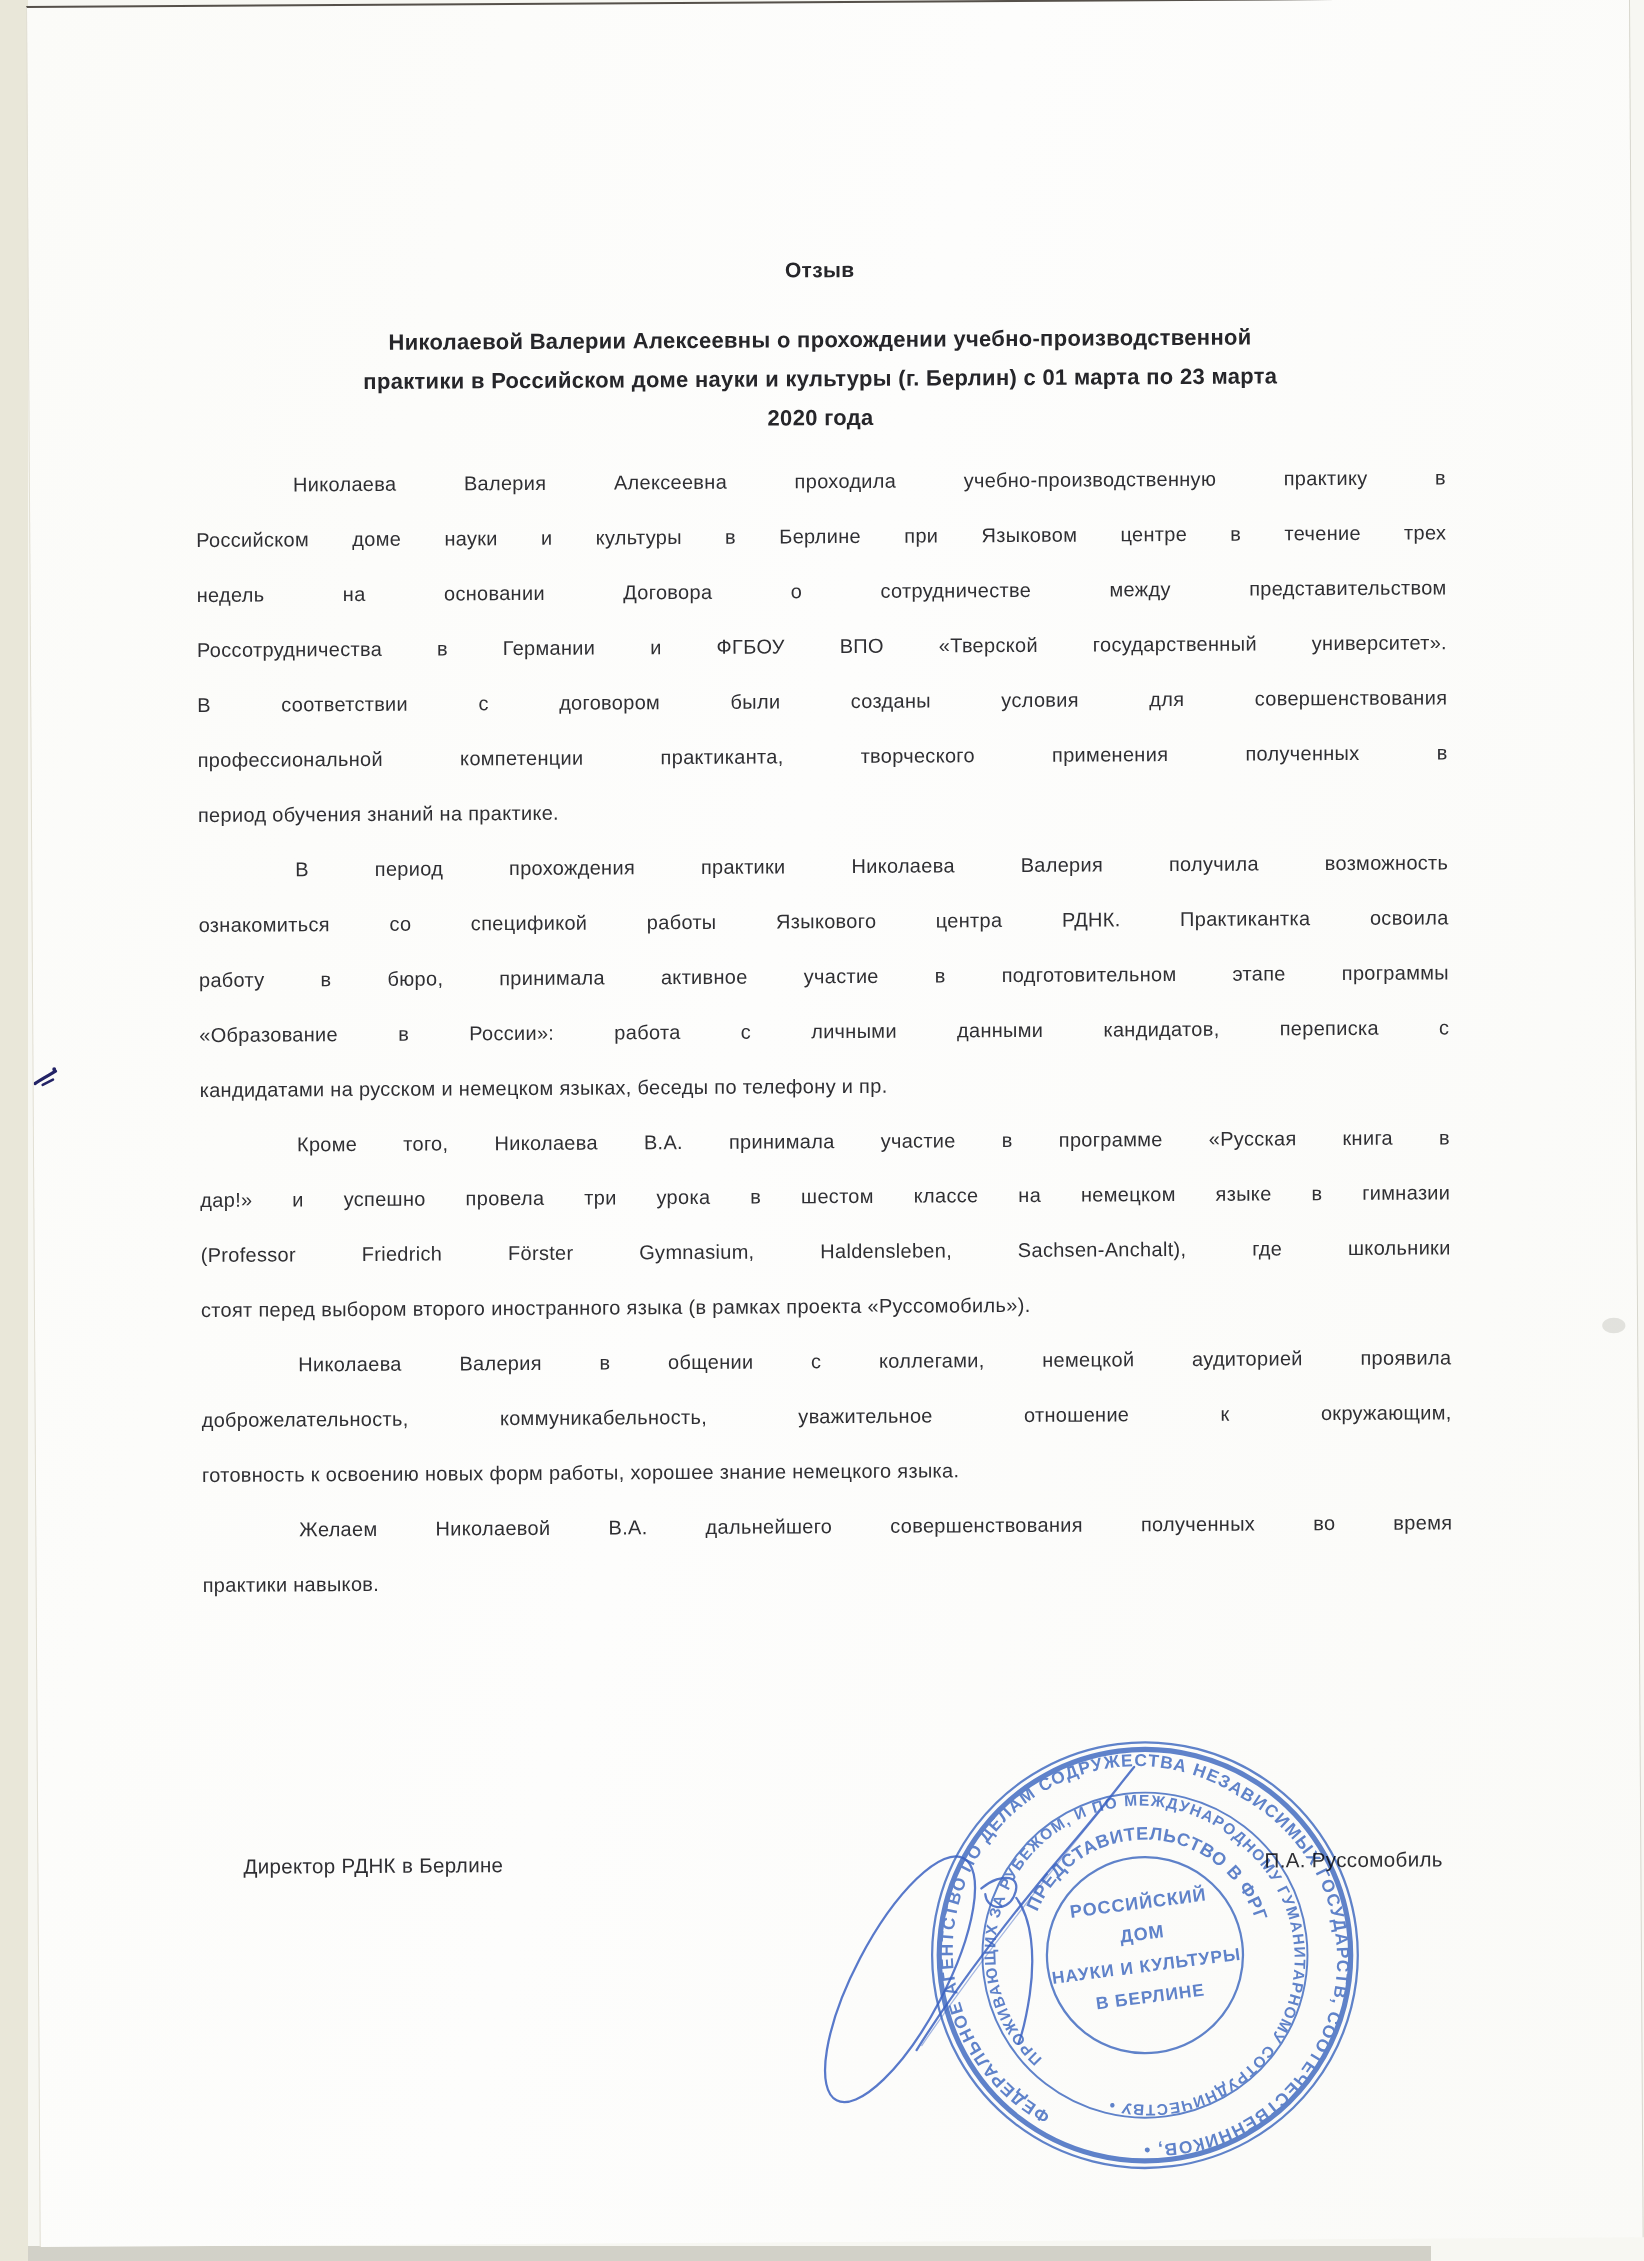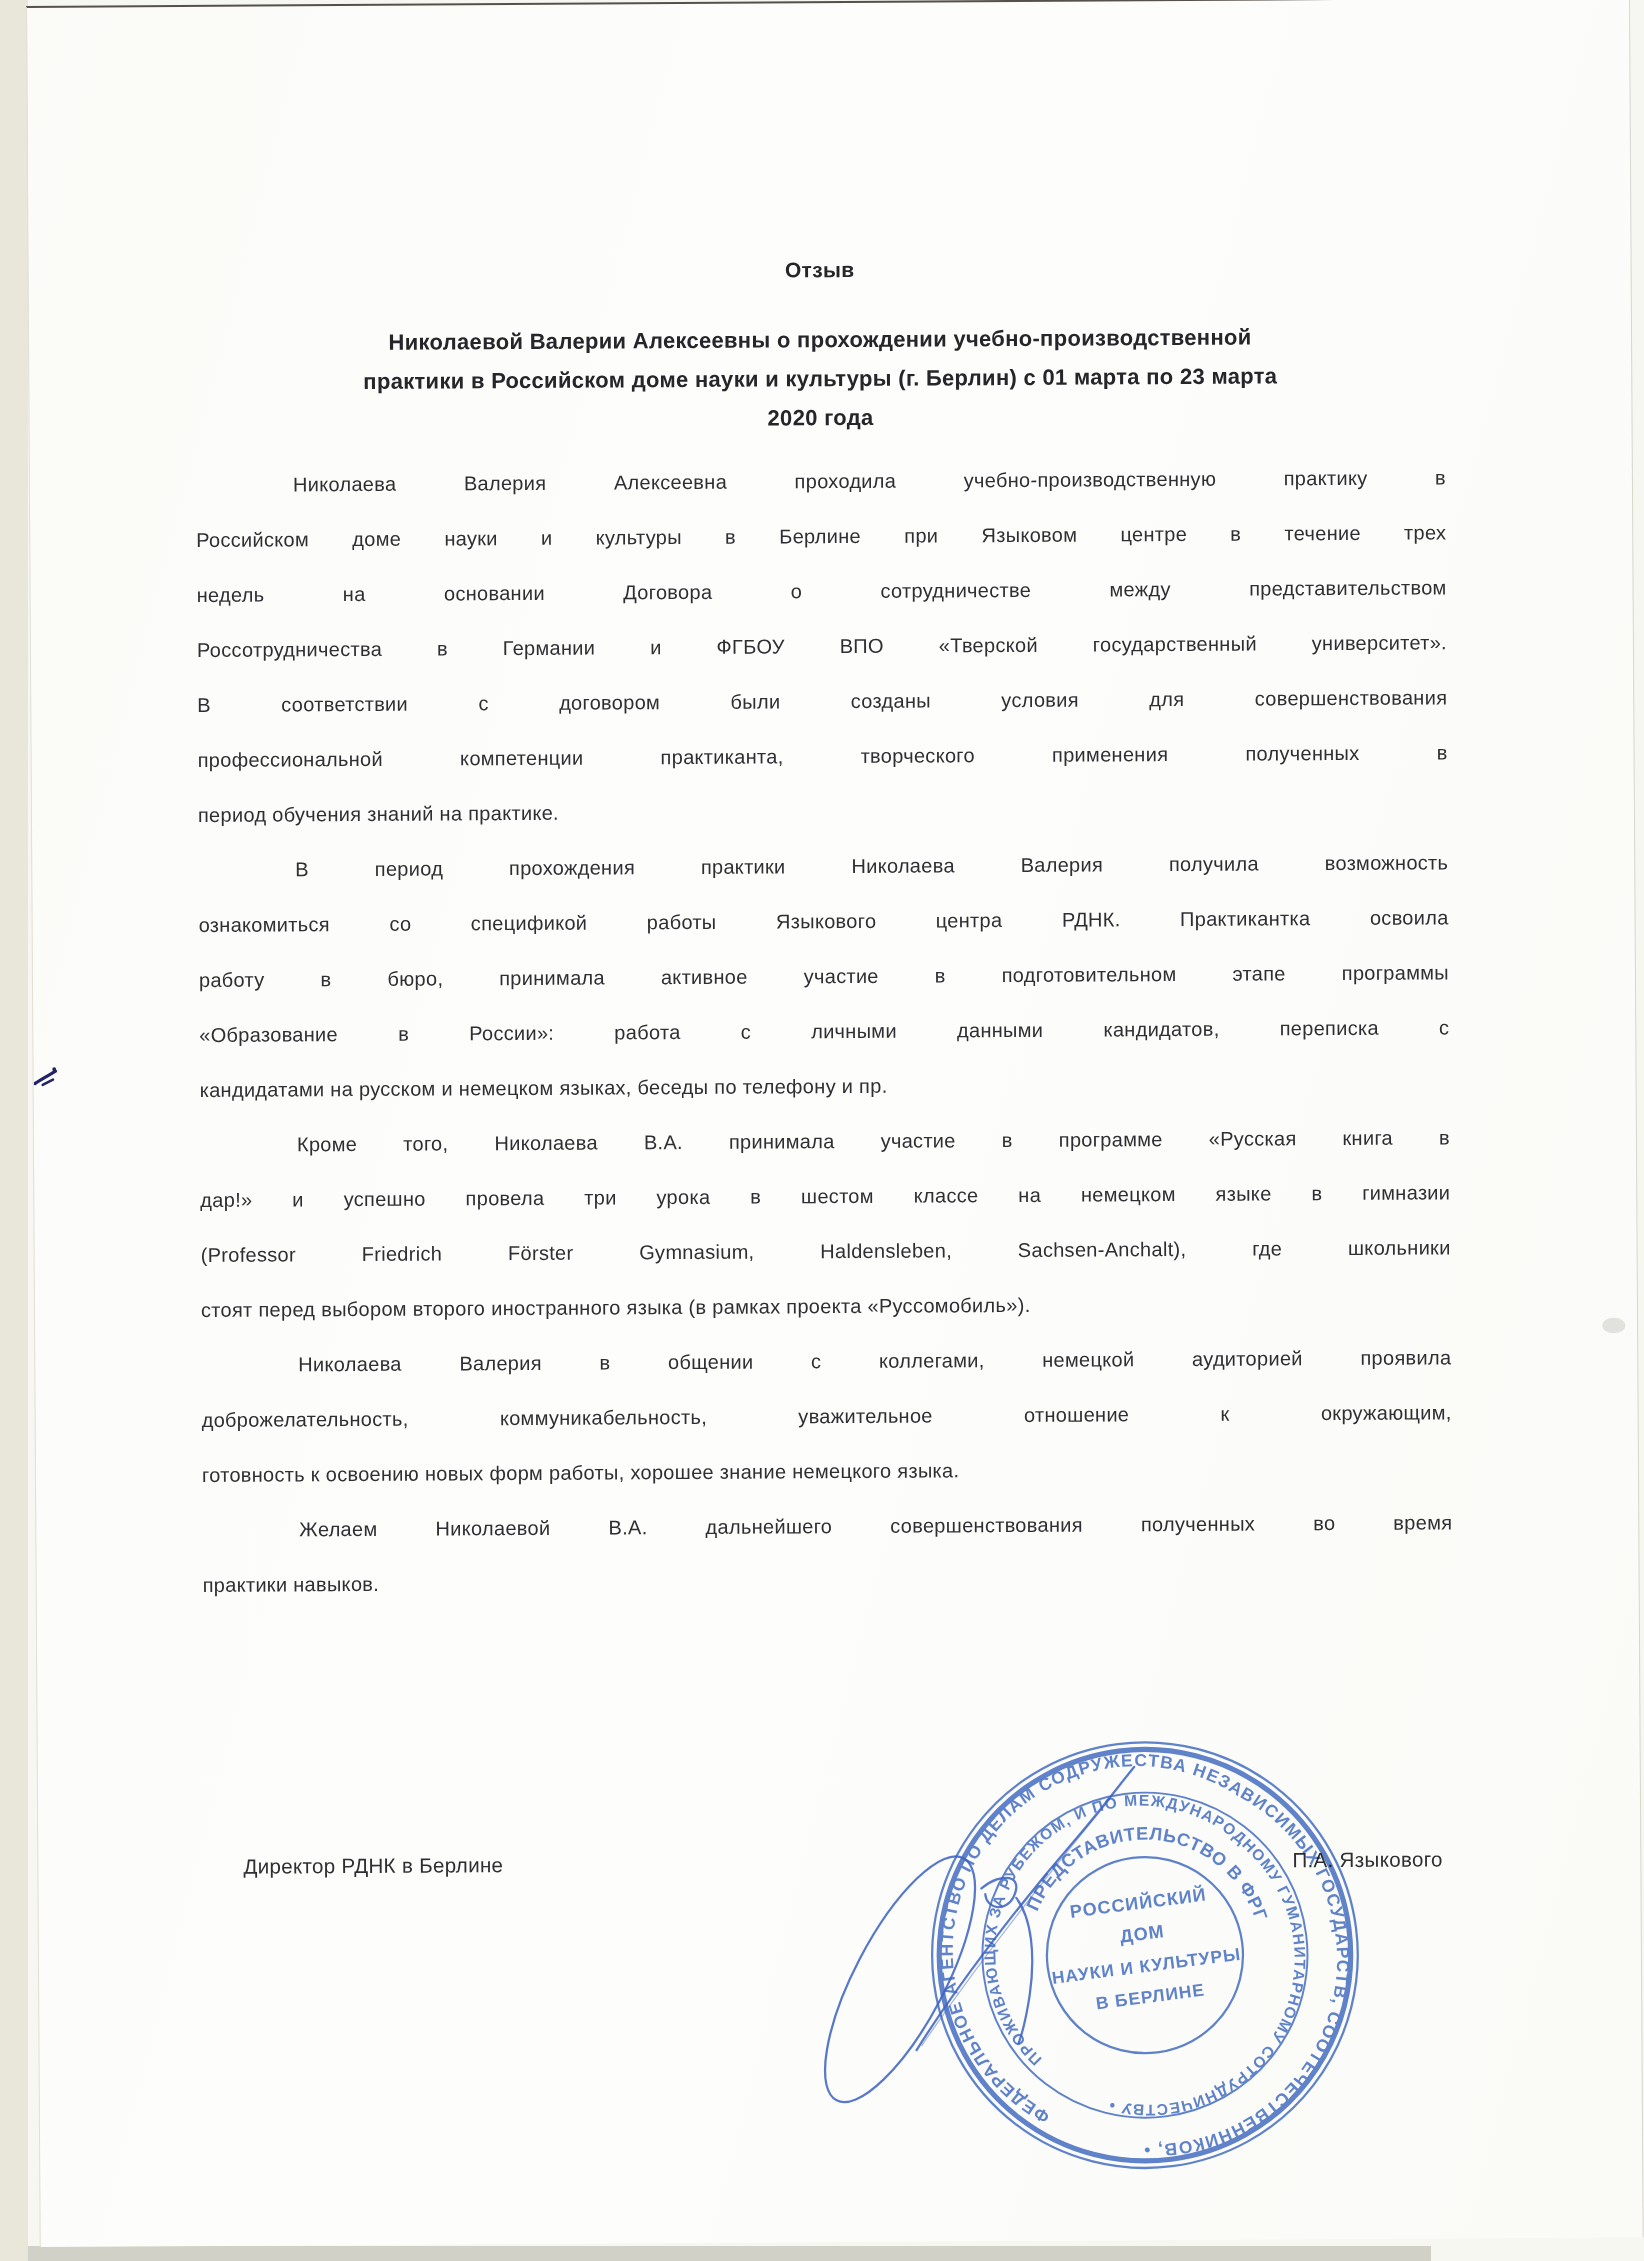--- a/index.html
+++ b/index.html
@@ -112,21 +112,21 @@
         <div class="body-line ll">стоят перед выбором второго иностранного языка (в рамках проекта «Руссомобиль»).</div>
         <div class="body-line jl ind">Николаева Валерия в общении с коллегами, немецкой аудиторией проявила</div>
         <div class="body-line jl">доброжелательность, коммуникабельность, уважительное отношение к окружающим,</div>
         <div class="body-line ll">готовность к освоению новых форм работы, хорошее знание немецкого языка.</div>
         <div class="body-line jl ind">Желаем Николаевой В.А. дальнейшего совершенствования полученных во время</div>
         <div class="body-line ll">практики навыков.</div>
       </div>
 
     <div class="doc-footer">
       <span>Директор РДНК в Берлине</span>
-      <span>П.А. Языкового</span>
+      <span>П.А. Руссомобиль</span>
     </div>
 
     <svg class="ink-layer" viewBox="0 0 2484 3472">
 
       <g transform="rotate(-7 1715 3030)" opacity="0.88" fill="none" stroke="#4a73c8">
 
         <circle cx="1715" cy="3030" r="330" stroke-width="3.5"></circle>
         <circle cx="1715" cy="3030" r="319" stroke-width="8"></circle>
         <circle cx="1715" cy="3030" r="252" stroke-width="3"></circle>
         <circle cx="1715" cy="3030" r="152" stroke-width="3.5"></circle>

